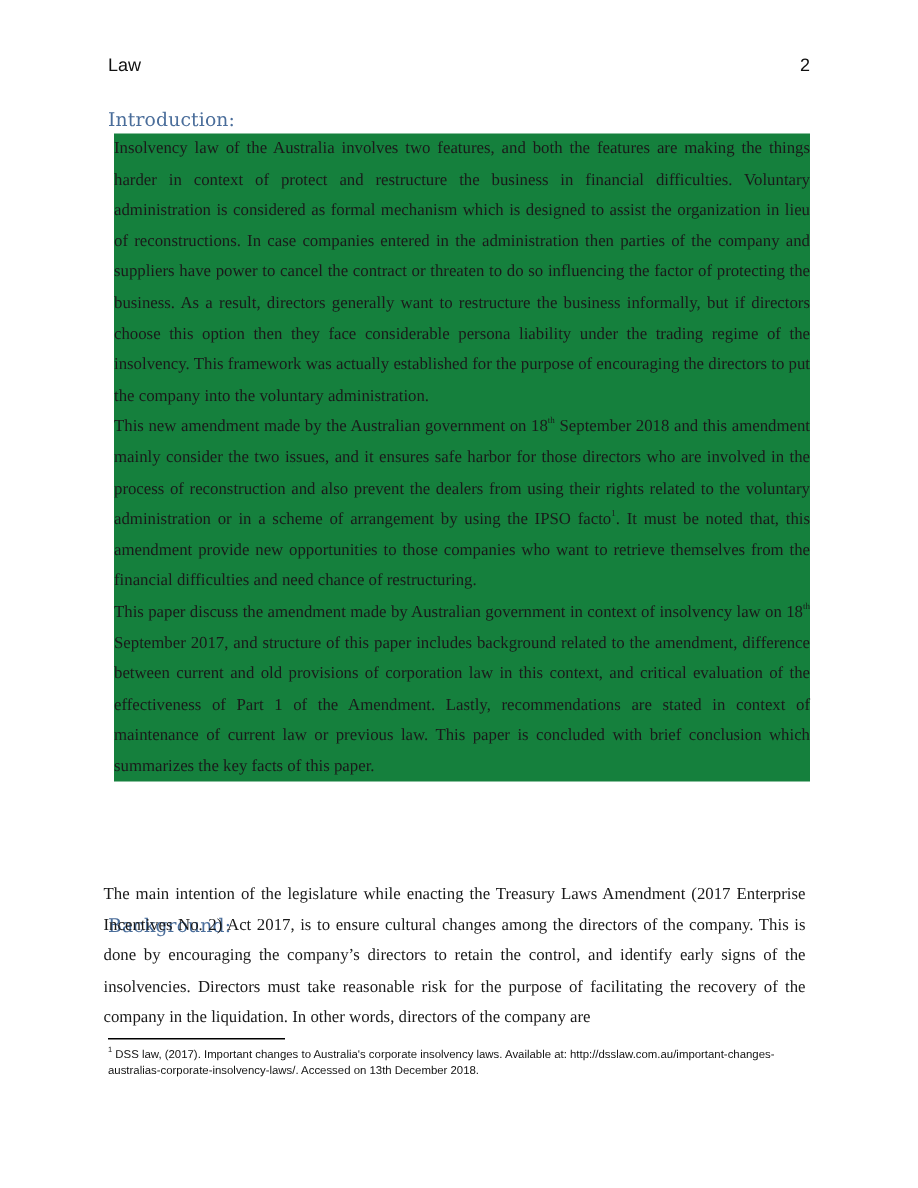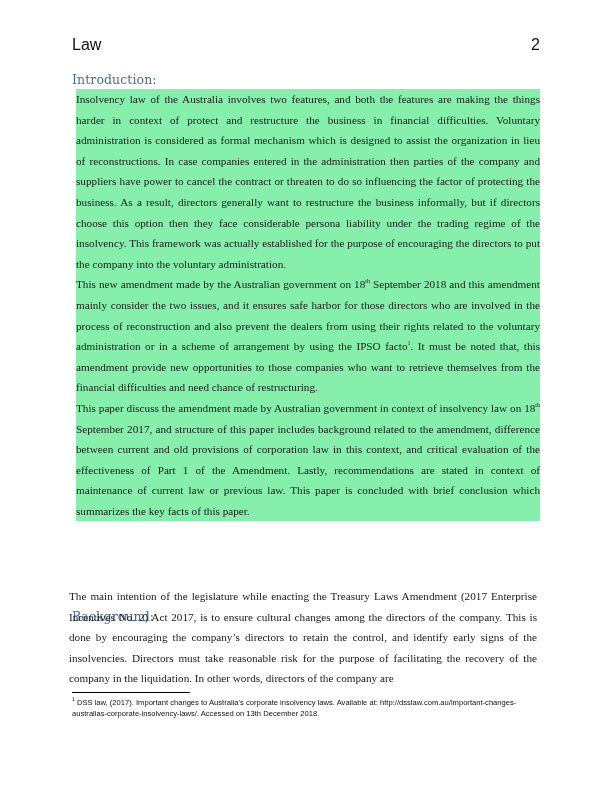--- a/index.html
+++ b/index.html
@@ -1,24 +1,24 @@
 <!DOCTYPE html>
 <html><head>
   <meta charset="utf-8">
   <style>
     html, body { margin: 0; padding: 0; background: #ffffff; }
     body { width: 612px; height: 792px; position: relative; overflow: hidden; color: #1a1a1a; }
     .page { position: absolute; left: 0; top: 0; width: 612px; height: 792px; background: #ffffff; }
     .header { position: absolute; top: 36px; left: 72px; right: 72px; height: 14px;
-      font-family: "Liberation Sans", sans-serif; font-size: 16px; color: #111; }
+      font-family: "Liberation Sans", sans-serif; font-size: 12px; color: #111; }
     .header .left { position: absolute; left: 0; top: 0; }
     .header .right { position: absolute; right: 0; top: 0; }
     h2.section { font-family: "DejaVu Serif", serif; font-weight: normal; color: #4a6d9a;
       font-size: 12.5px; margin: 0; position: absolute; left: 72px; letter-spacing: 0.1px; }
-    .intro-box { position: absolute; left: 76px; width: 464px; top: 89px; background: #86efac; }
+    .intro-box { position: absolute; left: 76px; width: 464px; top: 89px; background: #15803d; }
     .para { font-family: "Liberation Serif", serif; font-size: 11.2px; line-height: 20.6px;
       text-align: justify; margin: 0; }
     .para sup { font-size: 6px; line-height: 0; vertical-align: super; }
     .bg-body { position: absolute; left: 69px; width: 468px; top: 586px; }
     .fn-rule { position: absolute; left: 72px; top: 692px; width: 118px; height: 0;
       border-top: 1.5px solid #000; }
     .footnote { position: absolute; left: 72px; top: 697px; width: 470px;
       font-family: "Liberation Sans", sans-serif; font-size: 7.6px; line-height: 11px; color: #111; }
     .footnote sup { font-size: 5px; vertical-align: super; line-height: 0; }
   </style>

